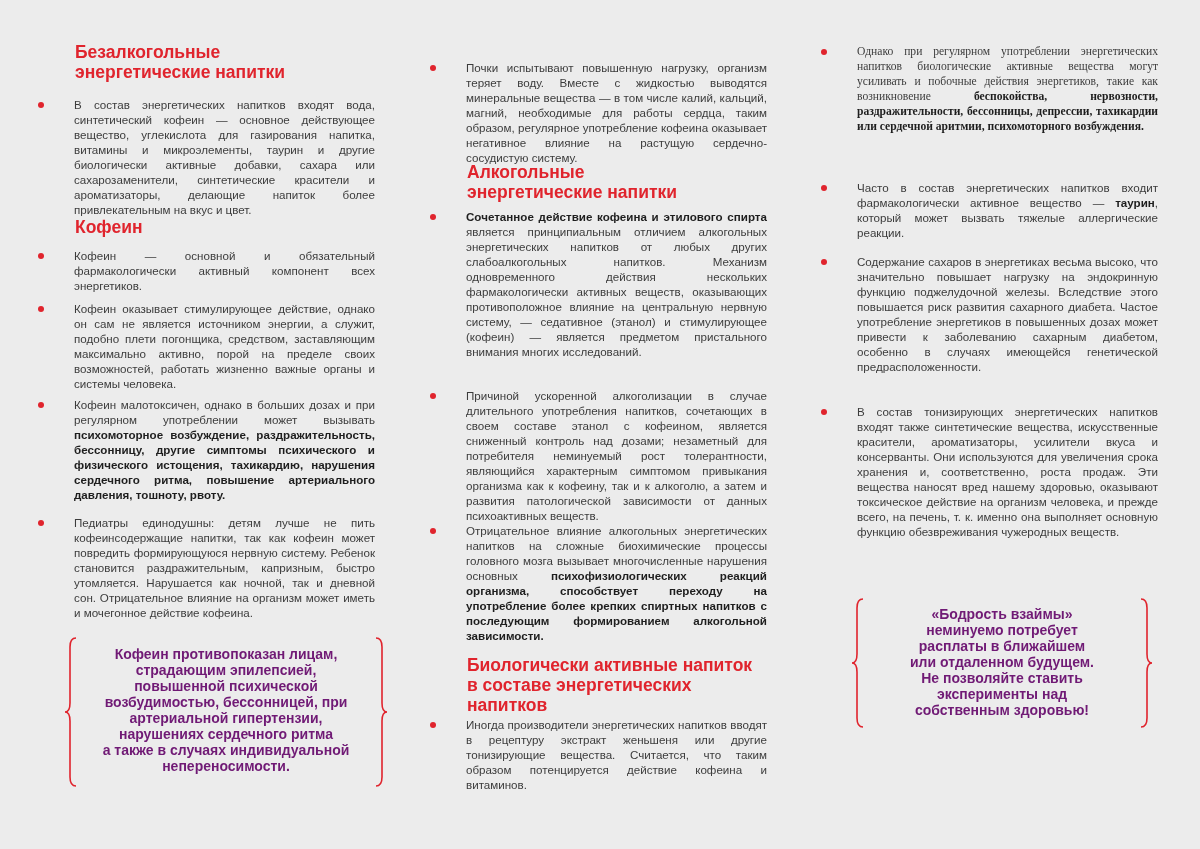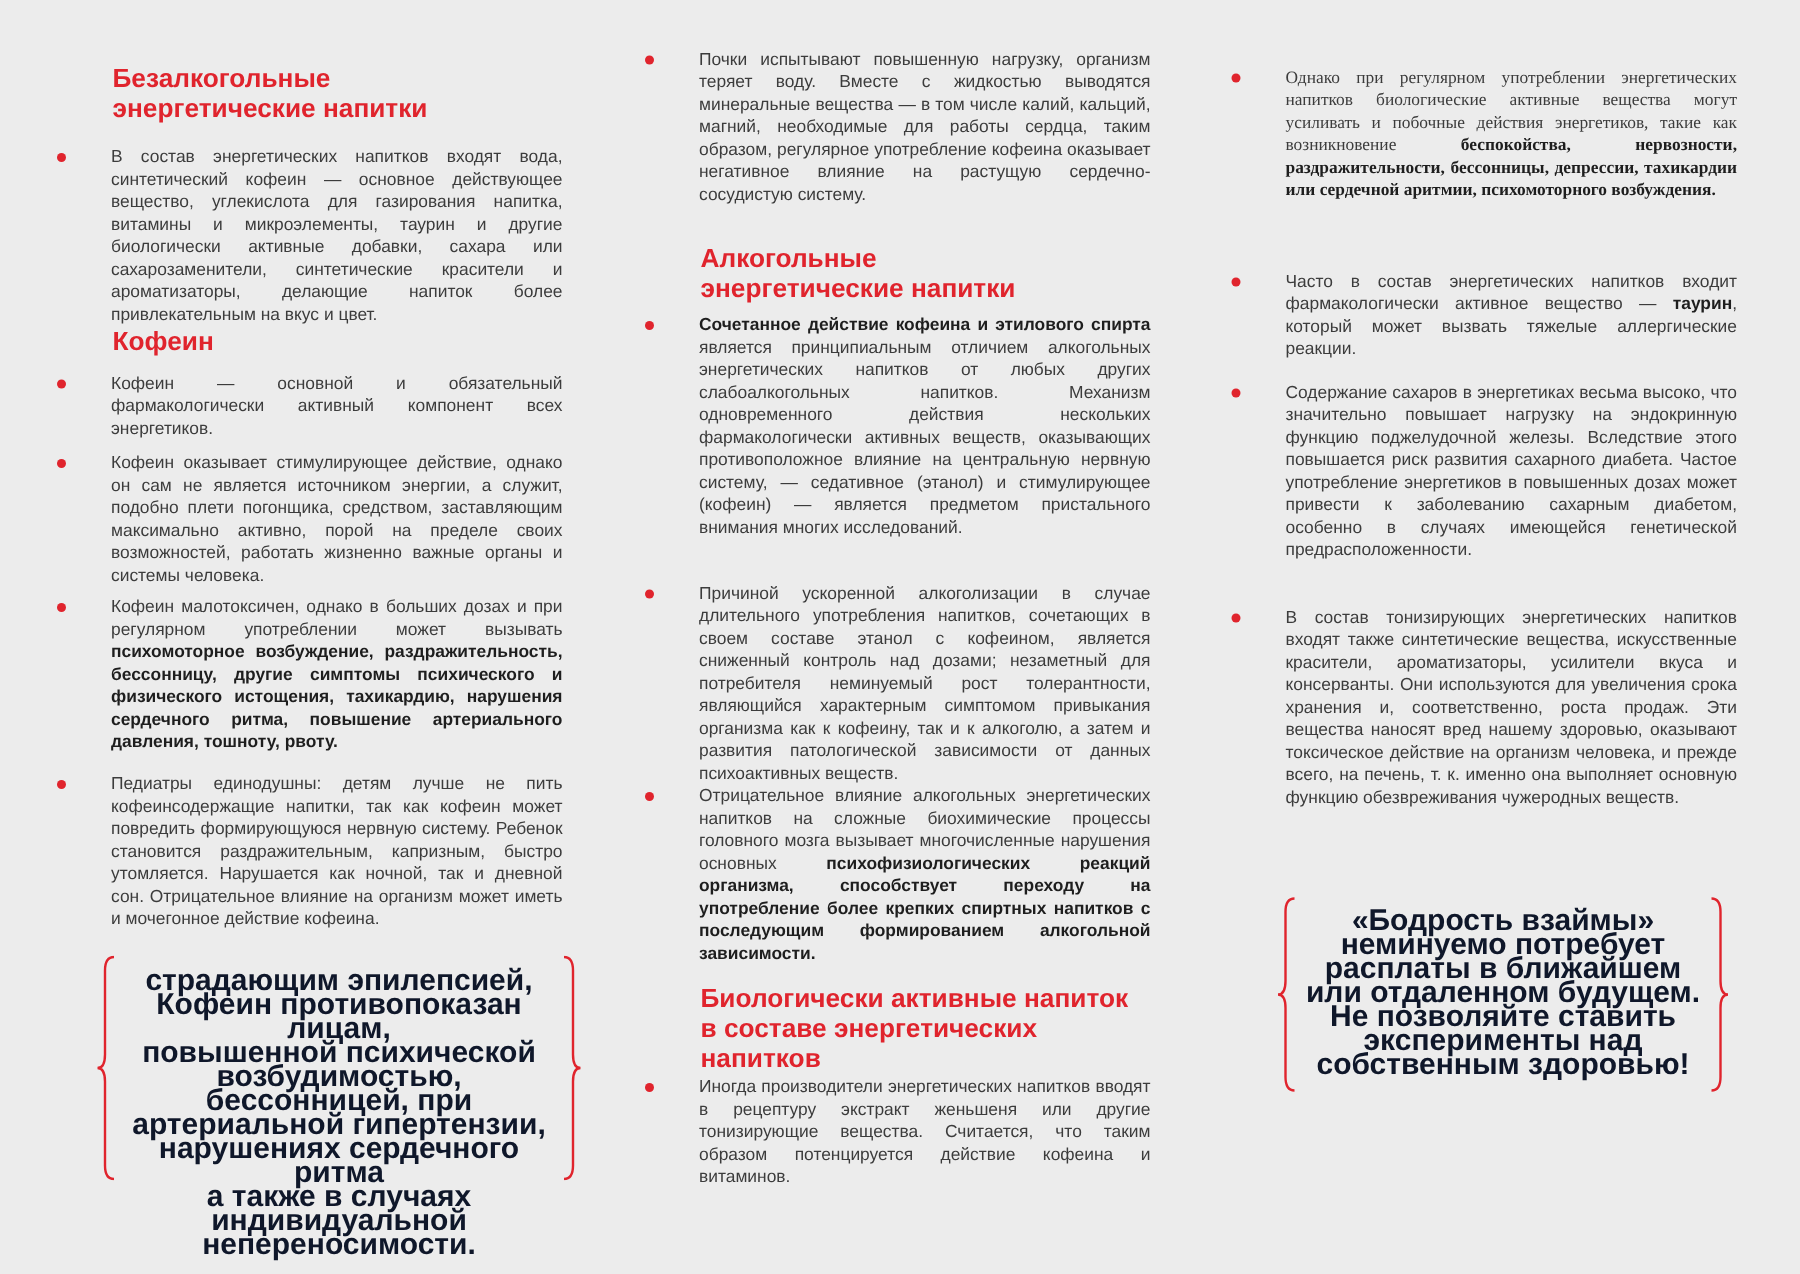--- a/index.html
+++ b/index.html
@@ -22,22 +22,22 @@
   .bullet {
     position:absolute; left:3px; top:5px; width:6px; height:6px;
     border-radius:50%; background:#e0242d;
   }
   .text {
     margin-left:39px; font-size:11.6px; line-height:15px; text-align:justify;
     color:#3c3c3c;
   }
   .text b { color:#1e1e1e; }
   .callout {
-    position:absolute; text-align:center; color:#0f172a; font-weight:bold;
-    font-size:20px; line-height:16px;
+    position:absolute; text-align:center; color:#701a75; font-weight:bold;
+    font-size:14px; line-height:16px;
   }
   .brace { position:absolute; }
 </style>
 </head>
 <body>
 
 <div class="col col1">
   <div class="heading" style="top:42px;">
     <div>Безалкогольные</div>
     <div>энергетические напитки</div>
@@ -67,32 +67,32 @@
   </div>
 </div>
 
 <svg class="brace" style="left:64px; top:637px;" width="14" height="150">
   <path d="M12 1 Q6 1 6 10 L6 66 Q6 75 1 75 Q6 75 6 84 L6 140 Q6 149 12 149" fill="none" stroke="#e0242d" stroke-width="1.6"></path>
 </svg>
 <svg class="brace" style="left:374px; top:637px;" width="14" height="150">
   <path d="M2 1 Q8 1 8 10 L8 66 Q8 75 13 75 Q8 75 8 84 L8 140 Q8 149 2 149" fill="none" stroke="#e0242d" stroke-width="1.6"></path>
 </svg>
 <div class="callout" style="left:78px; top:646px; width:296px;">
+  <div>Кофеин противопоказан лицам,</div>
   <div>страдающим эпилепсией,</div>
-  <div>Кофеин противопоказан лицам,</div>
   <div>повышенной психической</div>
   <div>возбудимостью, бессонницей, при</div>
   <div>артериальной гипертензии,</div>
   <div>нарушениях сердечного ритма</div>
   <div>а также в случаях индивидуальной</div>
   <div>непереносимости.</div>
 </div>
 
 <div class="col col2">
-  <div class="item" style="top:32px;">
+  <div class="item" style="top:60px;">
     <span class="bullet"></span>
     <div class="text">Почки испытывают повышенную нагрузку, организм теряет воду. Вместе с жидкостью выводятся минеральные вещества — в том числе калий, кальций, магний, необходимые для работы сердца, таким образом, регулярное употребление кофеина оказывает негативное влияние на растущую сердечно-сосудистую систему.</div>
   </div>
   <div class="heading" style="top:162px;">
     <div>Алкогольные</div>
     <div>энергетические напитки</div>
   </div>
   <div class="item" style="top:209px;">
     <span class="bullet"></span>
     <div class="text"><b>Сочетанное действие кофеина и этилового спирта</b><span> является принципиальным отличием алкогольных энергетических напитков от любых других слабоалкогольных напитков. Механизм одновременного действия нескольких фармакологически активных веществ, оказывающих противоположное влияние на центральную нервную систему, — седативное (этанол) и стимулирующее (кофеин) — является предметом пристального внимания многих исследований.</span></div>

